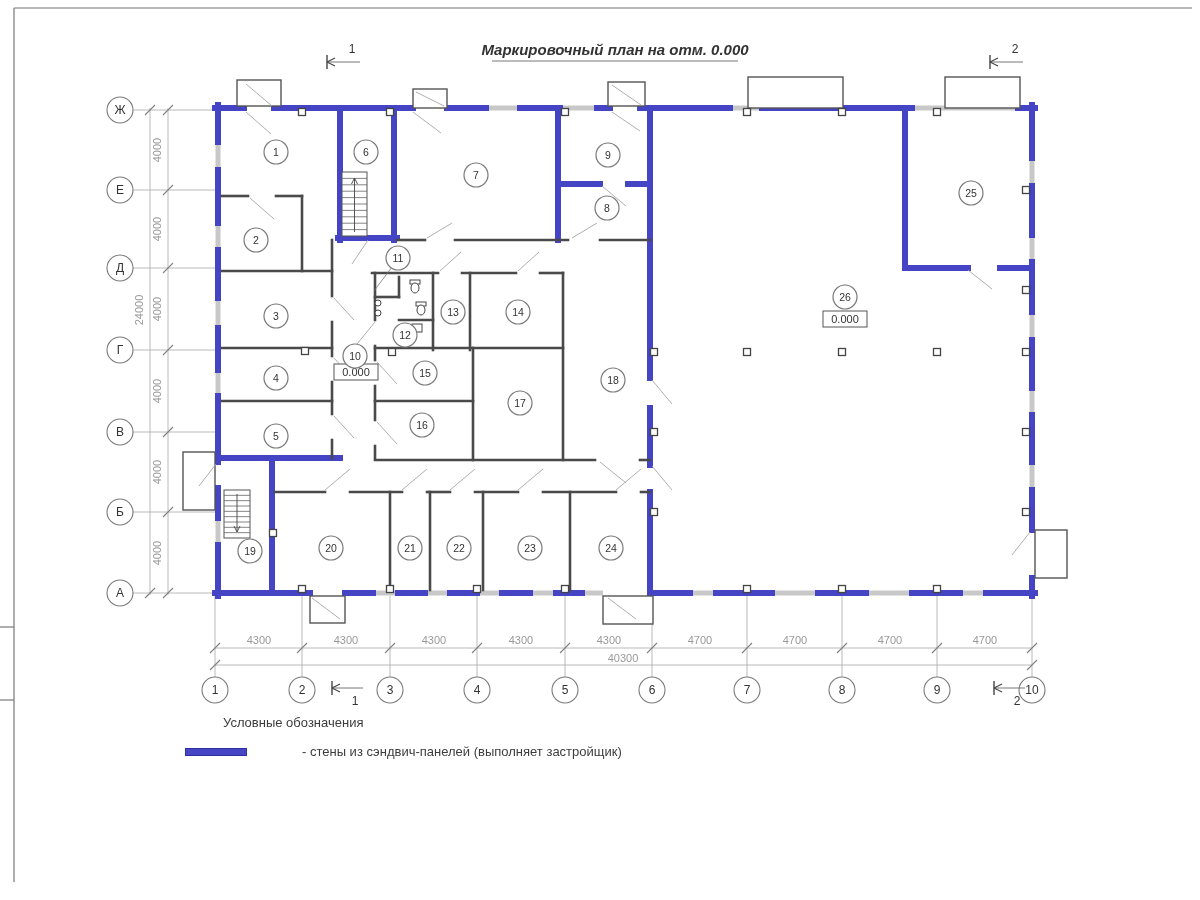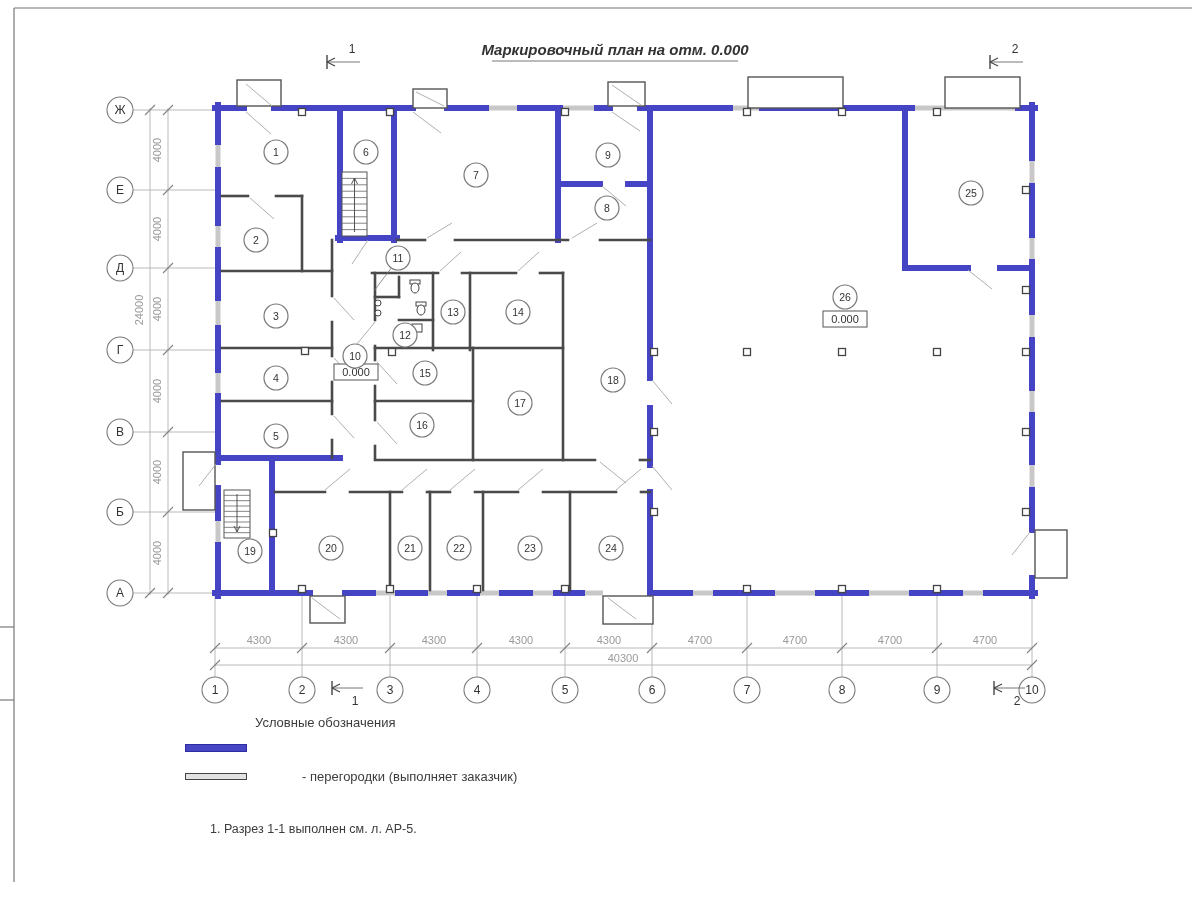--- a/index.html
+++ b/index.html
@@ -2,21 +2,21 @@
 <html><head>
 <meta charset="utf-8">
 <style>
   html,body{margin:0;padding:0;background:#fff;}
   .sheet{position:relative;width:1200px;height:900px;background:#fff;overflow:hidden;
          font-family:"Liberation Sans", sans-serif;}
   svg{position:absolute;left:0;top:0;}
   .title-svg{font-style:italic;font-weight:bold;}
   .overlay{position:absolute;color:#3c3c3c;}
   #legend{left:185px;top:715px;width:600px;font-size:13px;}
-  #legend .lg-head{margin-left:70px;margin-bottom:14px;}
+  #legend .lg-head{margin-left:38px;margin-bottom:14px;}
   .lg-row{display:flex;align-items:center;margin-bottom:17px;}
   .lg-swatch{width:60px;height:6px;margin-right:55px;flex:0 0 auto;border:1px solid #333;}
   .lg-swatch.blue{background:#4747c6;border-color:#2e2ea0;}
   .lg-swatch.gray{background:#e2e2e2;border-color:#444;height:5px;}
   #notes{left:210px;top:822px;font-size:12.5px;line-height:15.5px;}
 </style>
 </head>
 <body>
 
 <div class="sheet">
@@ -451,24 +451,20 @@
       </g>
     <text id="title-text" class="title-svg" x="615" y="55" text-anchor="middle" font-size="15" fill="#333">Маркировочный план на отм. 0.000</text>
     <line x1="492" y1="61" x2="738" y2="61" stroke="#555" stroke-width="0.8"></line>
   </svg>
 
   <div id="legend" class="overlay">
     <div class="lg-head">Условные обозначения</div>
     <div id="legend-items">
         <div class="lg-row">
           <div class="lg-swatch blue"></div>
-        </div>
-        <div class="lg-row">
-          <div class="lg-swatch gray"></div>
-          <span>- перегородки (выполняет заказчик)</span>
+          <span>- стены из сэндвич-панелей (выполняет застройщик)</span>
         </div>
       </div>
   </div>
 
   <div id="notes" class="overlay">
-      <div>1. Разрез 1-1 выполнен см. л. АР-5.</div>
     </div>
 </div>
 
 </body></html>

